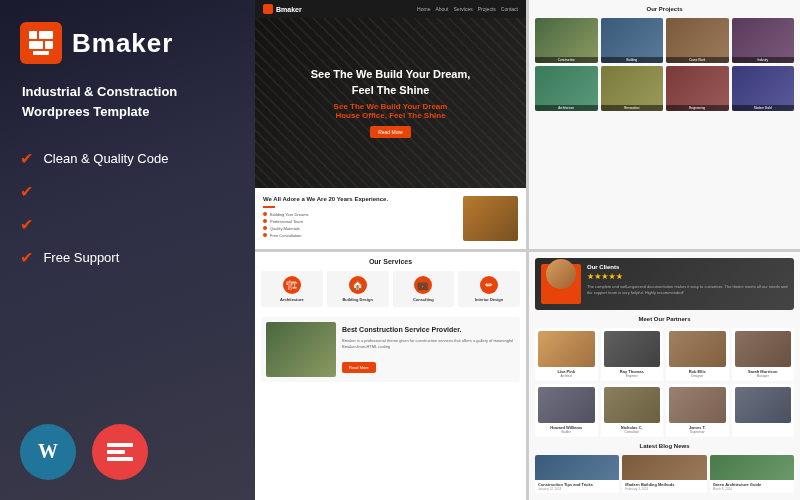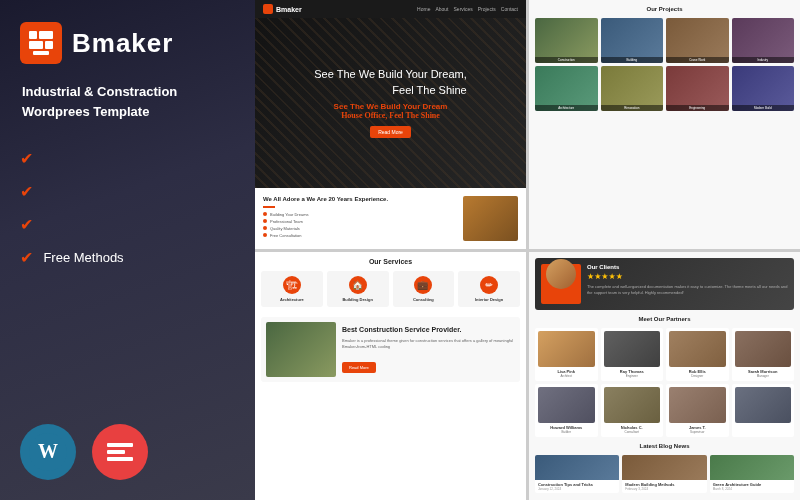--- a/index.html
+++ b/index.html
@@ -217,26 +217,25 @@
         rgba(80,60,40,0.3) 0px,
         rgba(80,60,40,0.3) 2px,
         transparent 2px,
         transparent 8px
       );
     }
 
     .hero-title {
       color: white;
       font-size: 11px;
-      font-weight: 400;
+      font-weight: 700;
       line-height: 1.4;
       position: relative;
       z-index: 1;
       margin-bottom: 4px;
-      text-align: right;
     }
 
     .hero-subtitle {
       color: #e8440a;
       font-size: 8px;
       font-weight: 600;
       position: relative;
       z-index: 1;
       margin-bottom: 6px;
     }
@@ -638,30 +637,31 @@
     <span class="brand-name">Bmaker</span>
   </div>
 
   <div class="tagline">
     Industrial &amp; Constraction<br>Wordprees Template
   </div>
 
   <ul class="features-list">
     <li class="feature-item">
       <span class="feature-check">✔</span>
+      <span>Clean &amp; Quality Code</span>
     </li>
     <li class="feature-item">
       <span class="feature-check">✔</span>
     </li>
     <li class="feature-item">
       <span class="feature-check">✔</span>
     </li>
     <li class="feature-item">
       <span class="feature-check">✔</span>
-      <span>Free Methods</span>
+      <span>Free Support</span>
     </li>
   </ul>
 
   <div class="logos-row">
     <div class="wp-logo">
       <svg viewBox="0 0 40 40" width="40" height="40" xmlns="http://www.w3.org/2000/svg">
         <circle cx="20" cy="20" r="19" fill="#21759b"></circle>
         <text x="20" y="26" text-anchor="middle" fill="white" font-size="20" font-weight="900" font-family="Georgia,serif">W</text>
       </svg>
     </div>
@@ -693,21 +693,21 @@
       </div>
     </div>
 
     <div class="hero-content">
       <div class="hero-bg-overlay"></div>
       <div class="hero-title">
         See The We Build Your Dream,<br>Feel The Shine
       </div>
       <div class="hero-subtitle">
         See The We Build Your Dream<br>
-        <span style="color:#e8440a;font-family:Liberation Serif, serif;">House Office, Feel The Shine</span>
+        <span style="color:#e8440a;">House Office, Feel The Shine</span>
       </div>
       <div class="hero-btn">Read More</div>
     </div>
 
     <div class="about-section">
       <div class="about-text">
         <div class="about-title">We All Adore a We Are 20 Years Experience.</div>
         <div class="about-line"></div>
         <div class="about-items">
           <div class="about-item-row">

